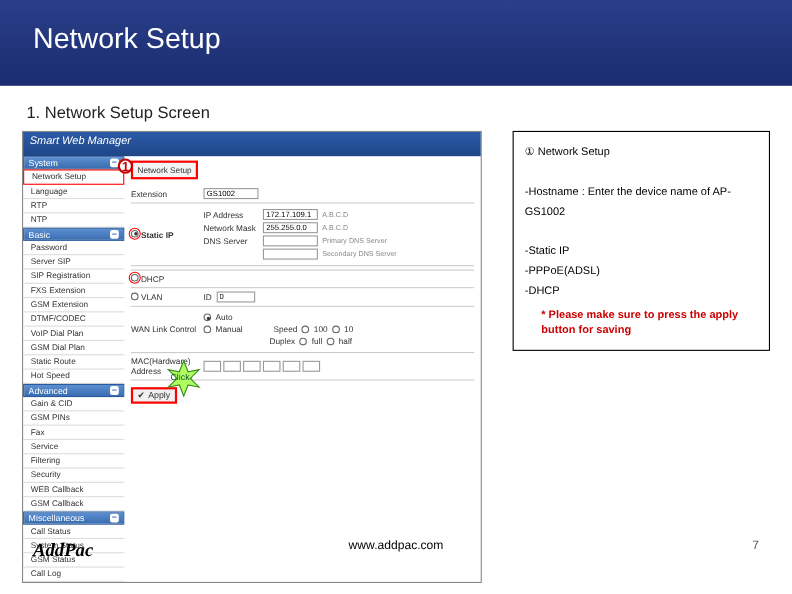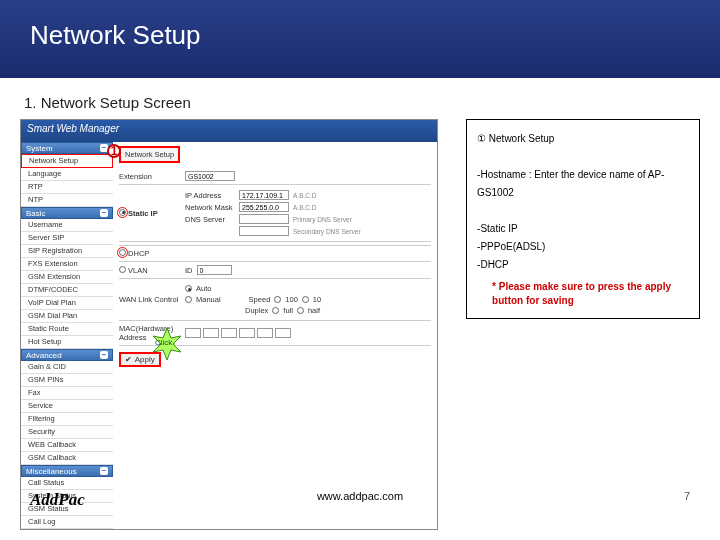--- a/index.html
+++ b/index.html
@@ -58,30 +58,30 @@
           <span class="minus">−</span>
         </div>
       <div class="sb-item hl">Network Setup</div>
       <div class="sb-item">Language</div>
       <div class="sb-item">RTP</div>
       <div class="sb-item">NTP</div>
       <div class="sec-head">
           <span>Basic</span>
           <span class="minus">−</span>
         </div>
-      <div class="sb-item">Username</div>
+      <div class="sb-item">Password</div>
       <div class="sb-item">Server SIP</div>
       <div class="sb-item">SIP Registration</div>
       <div class="sb-item">FXS Extension</div>
       <div class="sb-item">GSM Extension</div>
       <div class="sb-item">DTMF/CODEC</div>
       <div class="sb-item">VoIP Dial Plan</div>
       <div class="sb-item">GSM Dial Plan</div>
       <div class="sb-item">Static Route</div>
-      <div class="sb-item">Hot Setup</div>
+      <div class="sb-item">Hot Speed</div>
       <div class="sec-head">
           <span>Advanced</span>
           <span class="minus">−</span>
         </div>
       <div class="sb-item">Gain &amp; CID</div>
       <div class="sb-item">GSM PINs</div>
       <div class="sb-item">Fax</div>
       <div class="sb-item">Service</div>
       <div class="sb-item">Filtering</div>
       <div class="sb-item">Security</div>

